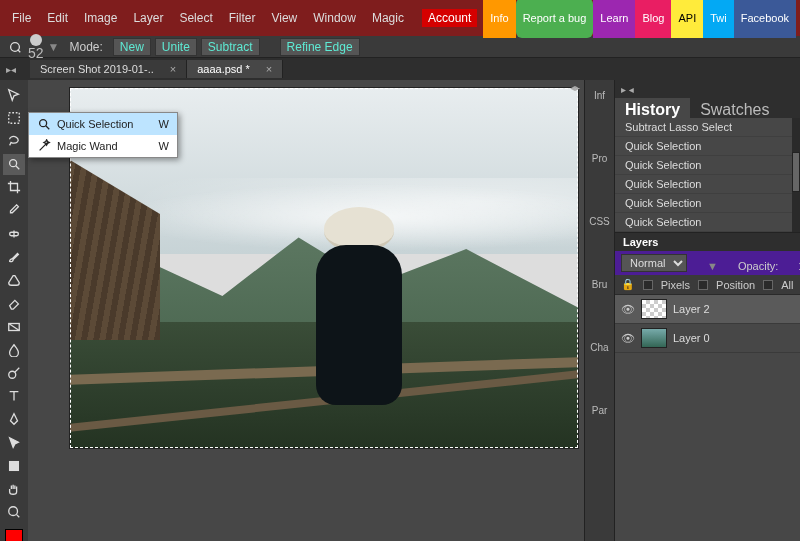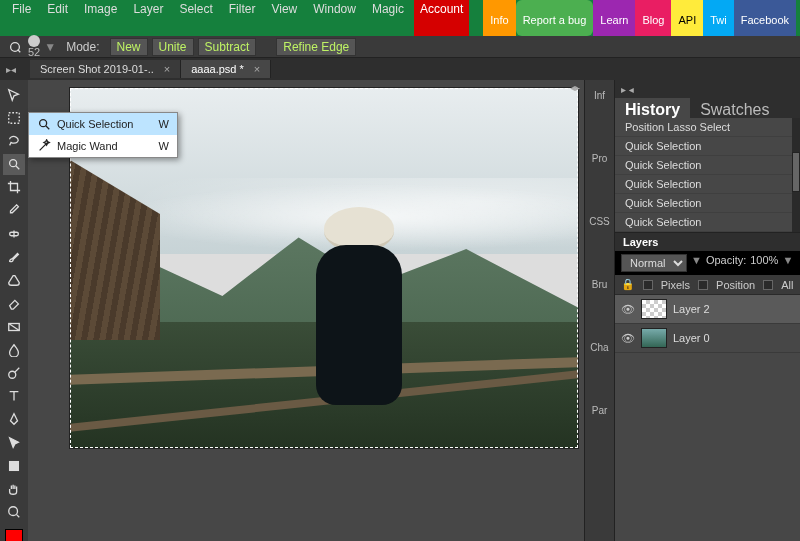--- a/index.html
+++ b/index.html
@@ -1,43 +1,43 @@
 <!DOCTYPE html>
 <html><head>
 <meta charset="utf-8">
 <style>
   * { box-sizing: border-box; margin: 0; padding: 0; font-family: Arial, Helvetica, sans-serif; }
   body { width: 800px; height: 541px; background: #474747; color: #ddd; font-size: 12px; overflow: hidden; position: relative; }
 
   
-  .menubar { display: flex; height: 36px; background: #15803d; padding: 0 4px; }
+  .menubar { display: flex; align-items: center; height: 36px; background: #7f1d1d; padding: 0 4px; }
   .menubar .menu-item { padding: 2px 8px; color: #ddd; cursor: pointer; }
-  .menubar .menu-item.account { background: #d50000; color: #fff; margin-left: 2px; padding: 2px 6px; }
+  .menubar .menu-item.account { background: #d50000; color: #fff; margin-left: 10px; padding: 2px 6px; }
   .menubar .spacer { flex: 1; }
   .menubar .ext { padding: 14px 7px; color: #fff; font-size: 11px; cursor: pointer; }
   .ext.info { background: #ff9800; }
   .ext.bug  { background: #4caf50; border-radius: 6px; }
   .ext.learn{ background: #9c27b0; }
   .ext.blog { background: #e91e63; }
   .ext.api  { background: #ffeb3b; color:#000;}
   .ext.twi  { background: #03a9f4; }
   .ext.fb   { background: #3b5998; }
 
   
   .optionsbar { display: flex; align-items: center; height: 22px; background: #3a3a3a; border-bottom: 1px solid #222; padding: 0 6px; gap: 4px; }
   .optionsbar .icon { width: 18px; height: 18px; display:flex; align-items:center; justify-content:center; }
   .optionsbar .label { color:#ccc; padding: 2px 6px; }
-  .optionsbar .btn { background:#555; color:#bef264; padding:1px 6px; border:1px solid #333; cursor:pointer;}
-  .optionsbar .sub { color:#bbb; font-size:11px; }
+  .optionsbar .btn { background:#555; color:#5eead4; padding:1px 6px; border:1px solid #333; cursor:pointer;}
+  .optionsbar .sub { color:#bbb; font-size:14px; }
   .brush52 { display:flex; flex-direction:column; align-items:center; line-height:1; color:#ccc; }
   .brush52 .dot { width:12px; height:12px; background:#ccc; border-radius:50%; }
 
   
   .tabsbar { display:flex; align-items:center; height:22px; background:#2e2e2e; padding-left:30px; }
-  .tab { display:flex; align-items:center; gap:10px; padding:3px 10px; background:#3a3a3a; color:#ddd; border-right:1px solid #222; font-size:11px; cursor:pointer;}
+  .tab { display:flex; align-items:center; gap:16px; padding:3px 10px; background:#3a3a3a; color:#ddd; border-right:1px solid #222; font-size:11px; cursor:pointer;}
   .tab.active { background:#474747; color:#fff; }
   .tab .close { color:#aaa; font-size:11px; }
 
   
   .main { display:flex; height: calc(541px - 20px - 22px - 22px); }
 
   
   .toolbar { width:28px; background:#3a3a3a; display:flex; flex-direction:column; align-items:center; padding-top:4px; gap:2px; }
   .toolbar .tool { width:22px; height:22px; display:flex; align-items:center; justify-content:center; color:#ddd; cursor:pointer; }
   .toolbar .tool.active { background:#5a5a5a; }
@@ -79,21 +79,21 @@
   .rp-head .chev { color:#aaa; font-size:10px; margin:0 auto 0 6px;}
   .panel-tabs { display:flex; background:#2e2e2e; height:20px; }
   .ptab { padding:3px 10px; font-size:16px; color:#bbb; cursor:pointer;}
   .ptab.active { background:#474747; color:#fff; font-weight:bold;}
   .history-list { background:#474747; max-height:120px; overflow:hidden; border-bottom:1px solid #222; position:relative;}
   .history-item { padding:3px 10px; font-size:11px; color:#ddd; border-bottom:1px solid #3f3f3f; cursor:pointer;}
   .history-scroll { position:absolute; right:0; top:0; width:8px; height:100%; background:#2a2a2a;}
   .history-scroll .thumb { position:absolute; right:0; top:30%; width:8px; height:40px; background:#666;}
 
   .layers-head { background:#2e2e2e; padding:3px 8px; font-size:11px; font-weight:bold; color:#fff;}
-  .layers-opts { display:flex; align-items:flex-start; gap:4px; padding:3px 6px; background:#000000; font-size:11px; color:#ccc;}
+  .layers-opts { display:flex; align-items:flex-end; gap:20px; padding:3px 6px; background:#4c1d95; font-size:11px; color:#ccc;}
   .layers-opts select{ background:#555; color:#ddd; border:1px solid #333; font-size:11px; padding:1px 4px;}
   .lock-row { display:flex; align-items:center; gap:8px; padding:3px 6px; font-size:11px; color:#ccc; background:#3a3a3a; border-bottom:1px solid #2a2a2a;}
   .lock-row .cb { width:10px; height:10px; background:#2a2a2a; border:1px solid #666; display:inline-block;}
   .layer-row { display:flex; align-items:center; gap:6px; padding:4px 6px; font-size:11px; color:#ddd; background:#474747; border-bottom:1px solid #3a3a3a; cursor:pointer;}
   .layer-row.sel { background:#5a5a5a; }
   .eye { width:14px; color:#ccc; }
   .thumb { width:26px; height:20px; background:repeating-conic-gradient(#ccc 0 25%, #fff 0 50%) 0 0/8px 8px; border:1px solid #222;}
   .thumb.img { background:linear-gradient(#7aa, #365); }
   .layers-fill { flex:1; background:#474747; }
 
@@ -301,21 +301,21 @@
 
   <div class="rightpanel">
     <div class="rp-head">
         <span class="chev">▸ ◂</span>
       </div>
     <div class="panel-tabs">
       <div class="ptab active">History</div>
       <div class="ptab">Swatches</div>
     </div>
     <div class="history-list">
-      <div class="history-item">Position Lasso Select</div>
+      <div class="history-item">Subtract Lasso Select</div>
       <div class="history-item">Quick Selection</div>
       <div class="history-item">Quick Selection</div>
       <div class="history-item">Quick Selection</div>
       <div class="history-item">Quick Selection</div>
       <div class="history-item">Quick Selection</div>
       <div class="history-scroll">
           <div class="thumb"></div>
         </div>
     </div>
 

